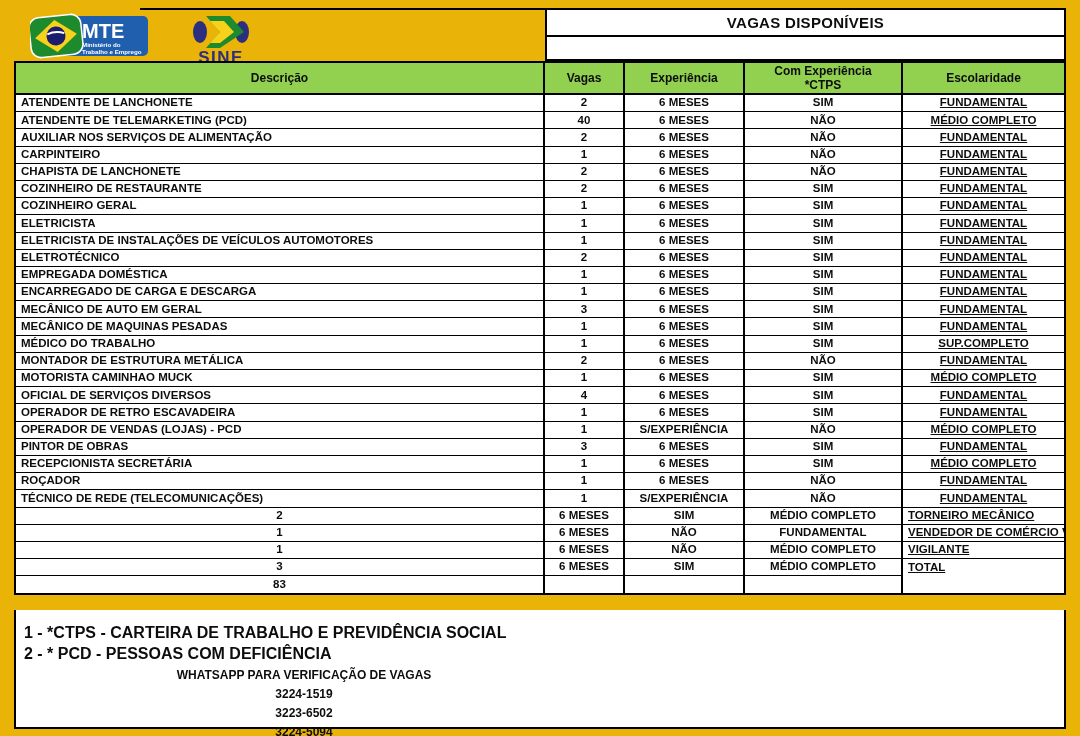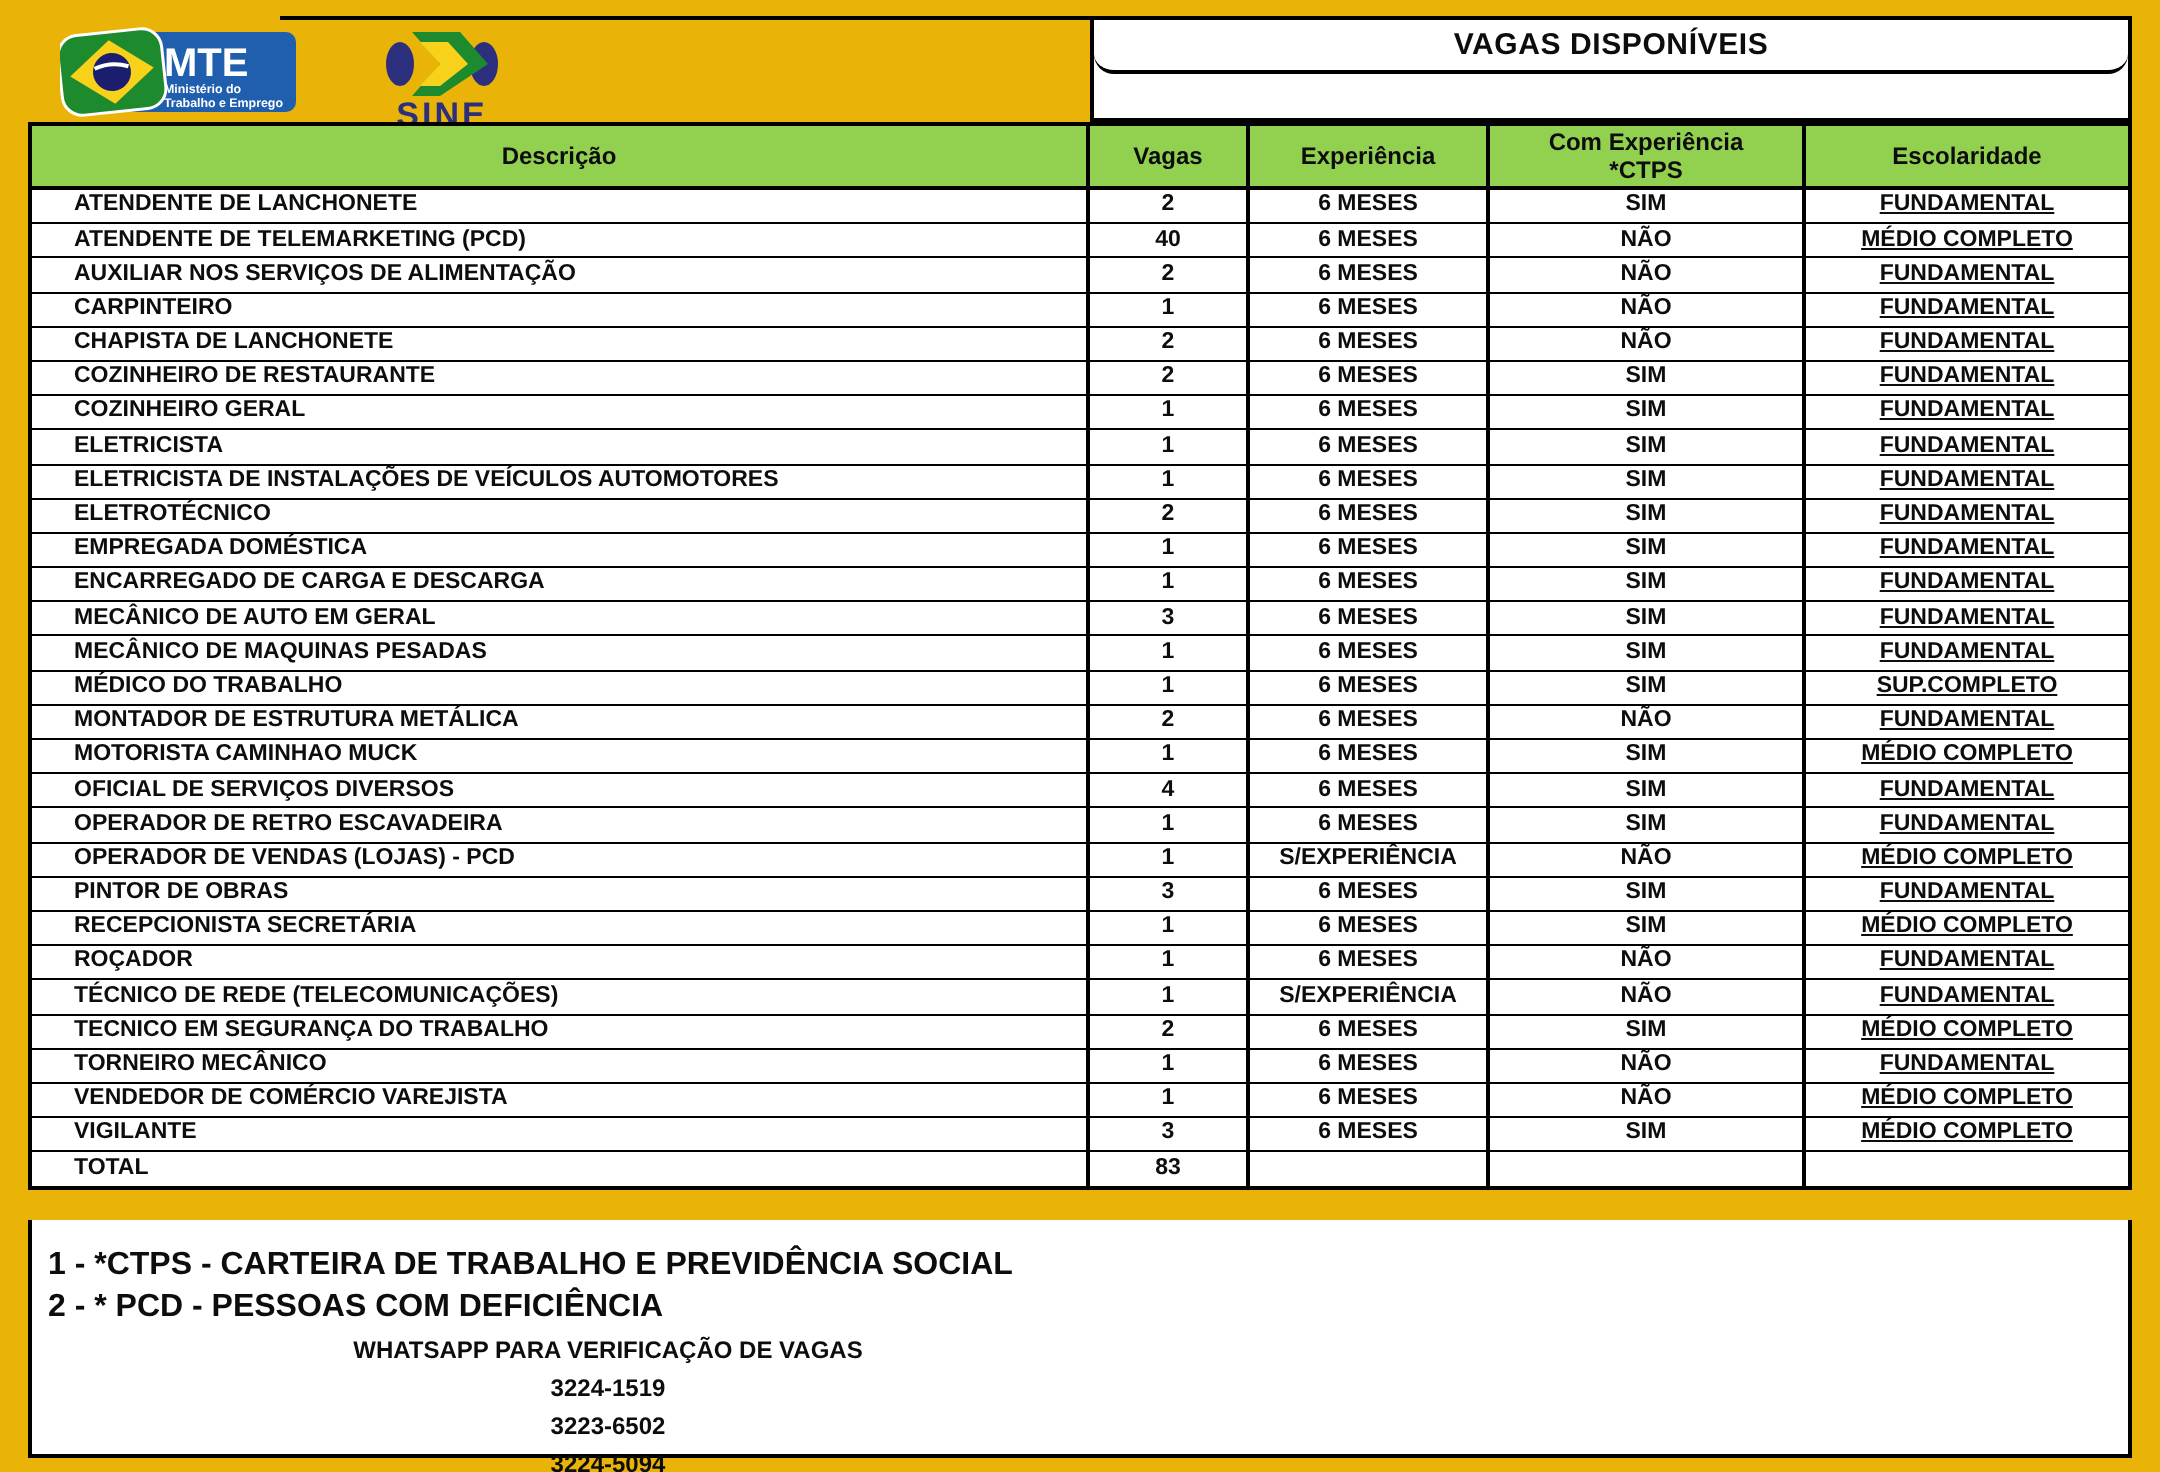--- a/index.html
+++ b/index.html
@@ -14,42 +14,42 @@
   
   #top-line { position: absolute; left: 140px; top: 8px; width: 406px; height: 2px; background: #000; }
 
   
   #logos { position: absolute; left: 14px; top: 8px; width: 531px; height: 53px; }
   #mte-logo { position: absolute; left: 16px; top: 4px; }
   #sine-logo { position: absolute; left: 170px; top: 5px; }
 
   
   #title-box { position: absolute; left: 545px; top: 8px; width: 521px; height: 53px; border: 2px solid #000; background: #fff; }
-  .title-cell { height: 27px; border-bottom: 2px solid #000; display: flex; align-items: center; justify-content: center; font-size: 15px; letter-spacing: .3px; border-radius: 10px; }
+  .title-cell { height: 27px; border-bottom: 2px solid #000; display: flex; align-items: center; justify-content: center; font-size: 15px; letter-spacing: .3px; }
   .date-cell  { height: 22px; display: flex; align-items: center; justify-content: center; font-size: 14px; margin-top: 45px; }
 
   
   #table-wrap { position: absolute; left: 14px; top: 61px; width: 1052px; border: 2px solid #000; background: #fff; }
   #green-header, #table-body { display: grid; grid-template-columns: 529px 80px 120px 158px 161px; }
   #green-header { height: 32px; background: #92d050; }
   .hcell {
     border-right: 2px solid #000; border-bottom: 2px solid #000;
     display: flex; align-items: center; justify-content: center;
     text-align: center; font-size: 12px; line-height: 1.2; white-space: pre-line;
   }
   .hcell:nth-child(5n) { border-right: none; }
   #table-body { grid-auto-rows: 17.2px; }
   .cell {
     border-right: 2px solid #000; border-bottom: 1px solid #000;
     display: flex; align-items: center; justify-content: center;
     font-size: 11.5px; line-height: 1; white-space: nowrap; overflow: hidden;
   }
   .cell:nth-child(5n) { border-right: none; text-decoration: underline; }
   .cell:nth-last-child(-n+5) { border-bottom: none; }
-  .cell-left { justify-content: flex-start; padding-left: 21px; }
+  .cell-left { justify-content: flex-start; padding-left: 5px; }
 
   
   #footer-box { position: absolute; left: 14px; top: 610px; width: 1052px; height: 119px; border: 2px solid #000; border-top: none; background: #fff; padding: 12px 0 0 8px; }
   .note { font-size: 16px; line-height: 21px; }
   .center-col { width: 560px; text-align: center; margin-top: 1px; }
   .wa { font-size: 12px; line-height: 20px; }
   .phone { font-size: 12px; line-height: 19px; }
 </style>
 </head>
 <body>
@@ -211,21 +211,20 @@
         <div class="cell cell-left">ROÇADOR</div>
         <div class="cell">1</div>
         <div class="cell">6 MESES</div>
         <div class="cell">NÃO</div>
         <div class="cell">FUNDAMENTAL</div>
         <div class="cell cell-left">TÉCNICO DE REDE (TELECOMUNICAÇÕES)</div>
         <div class="cell">1</div>
         <div class="cell">S/EXPERIÊNCIA</div>
         <div class="cell">NÃO</div>
         <div class="cell">FUNDAMENTAL</div>
-        <div class="cell cell-left">TECNICO EM SEGURANÇA DO TRABALHO</div>
         <div class="cell">2</div>
         <div class="cell">6 MESES</div>
         <div class="cell">SIM</div>
         <div class="cell">MÉDIO COMPLETO</div>
         <div class="cell cell-left">TORNEIRO MECÂNICO</div>
         <div class="cell">1</div>
         <div class="cell">6 MESES</div>
         <div class="cell">NÃO</div>
         <div class="cell">FUNDAMENTAL</div>
         <div class="cell cell-left">VENDEDOR DE COMÉRCIO VAREJISTA</div>

